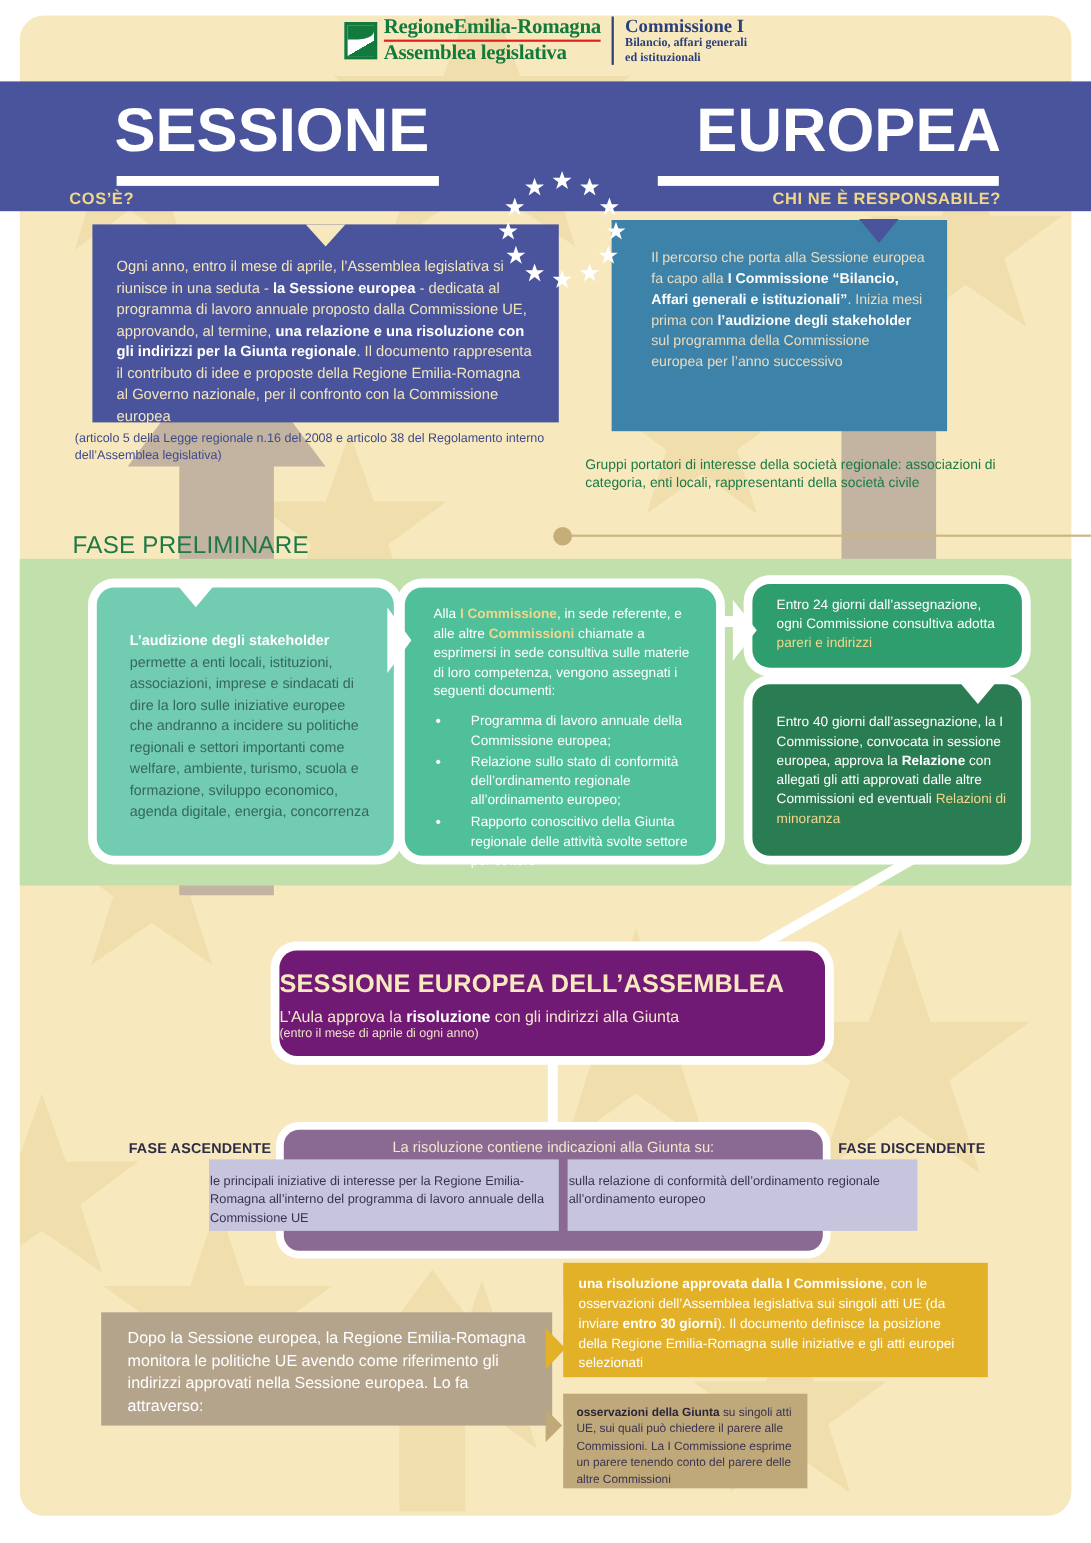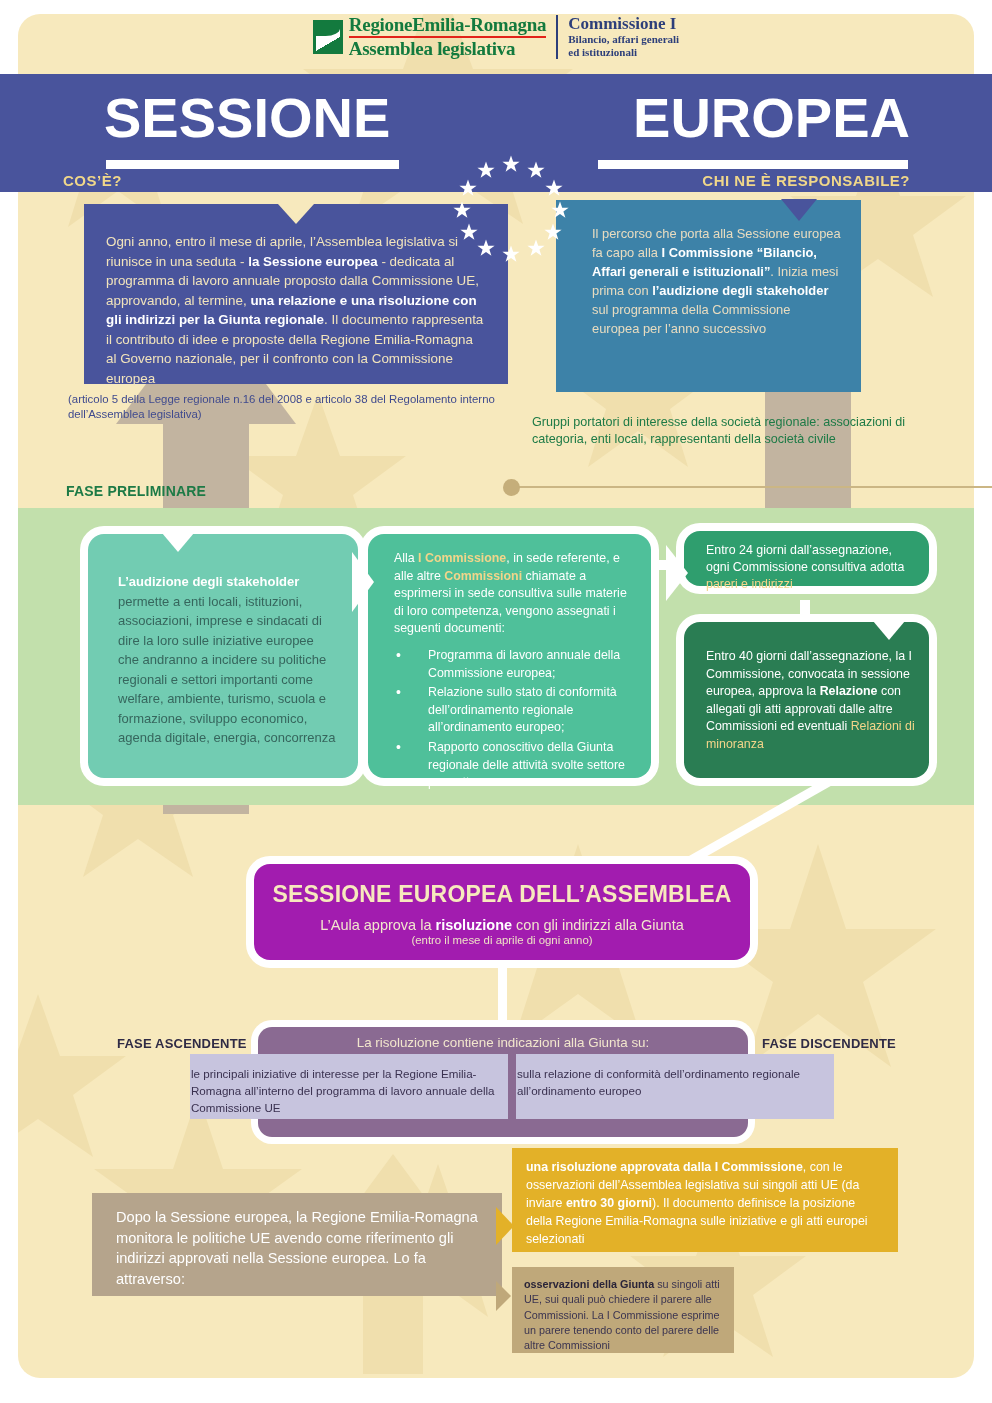--- a/index.html
+++ b/index.html
@@ -158,21 +158,21 @@
     background: #cbb684;
   }
   .stk-dot {
     position: absolute; left: 503px; top: 479px;
     width: 17px; height: 17px; border-radius: 50%; background: #c5ae7a;
   }
   
   .fase-prel-label {
     position: absolute; left: 66px; top: 483px;
     font-family: "Liberation Sans", sans-serif;
-    font-weight: bold; font-size: 14px; color: #1d7a46; letter-spacing: 0.2px;
+    font-weight: normal; font-size: 22px; color: #1d7a46; letter-spacing: 0.2px;
   }
   .green-band {
     position: absolute; left: 18px; top: 508px; width: 956px; height: 297px;
     background: #c2e0ac;
   }
   
   .bub {
     position: absolute;
     border-radius: 16px;
     color: #ffffff;
@@ -201,21 +201,21 @@
   }
   .bub-b .acc { color: #f3d58a; font-weight: bold; }
   .bub-b ul { margin: 9px 0 0 0; padding: 0; list-style: none; }
   .bub-b li {
     position: relative; padding-left: 34px; margin-bottom: 2px;
   }
   .bub-b li::before {
     content: "\2022"; position: absolute; left: 2px; top: -1px; font-size: 14px;
   }
   .bub-c {
-    left: 684px; top: 531px; width: 245px; height: 55px;
+    left: 684px; top: 531px; width: 245px; height: 76px;
     background: #2f9e6e;
     padding: 11px 12px 11px 22px;
     font-size: 12.4px; line-height: 1.38;
   }
   .bub-c .acc { color: #f3d58a; }
   .bub-d {
     left: 684px; top: 622px; width: 245px; height: 156px;
     background: #2a7d53;
     padding: 26px 14px 8px 22px;
     font-size: 12.4px; line-height: 1.42;
@@ -228,24 +228,24 @@
     border-left: 16px solid transparent;
     border-right: 16px solid transparent;
     border-top: 19px solid #ffffff;
   }
   
   .conn { position: absolute; background: #ffffff; }
   
   .assembly {
     position: absolute; left: 254px; top: 864px;
     width: 496px; height: 96px;
-    background: #a21caf;
+    background: #701a75;
     border-radius: 16px;
     box-shadow: 0 0 0 8px #ffffff;
-    text-align: center;
+    text-align: left;
     padding-top: 17px;
   }
   .asm-title {
     font-family: "Liberation Sans", sans-serif;
     font-weight: bold; font-size: 23px; color: #f7e9bd; letter-spacing: 0.2px;
   }
   .asm-sub {
     font-size: 14.5px; color: #f2e6cd; margin-top: 9px;
   }
   .asm-sub b { color: #ffffff; }

